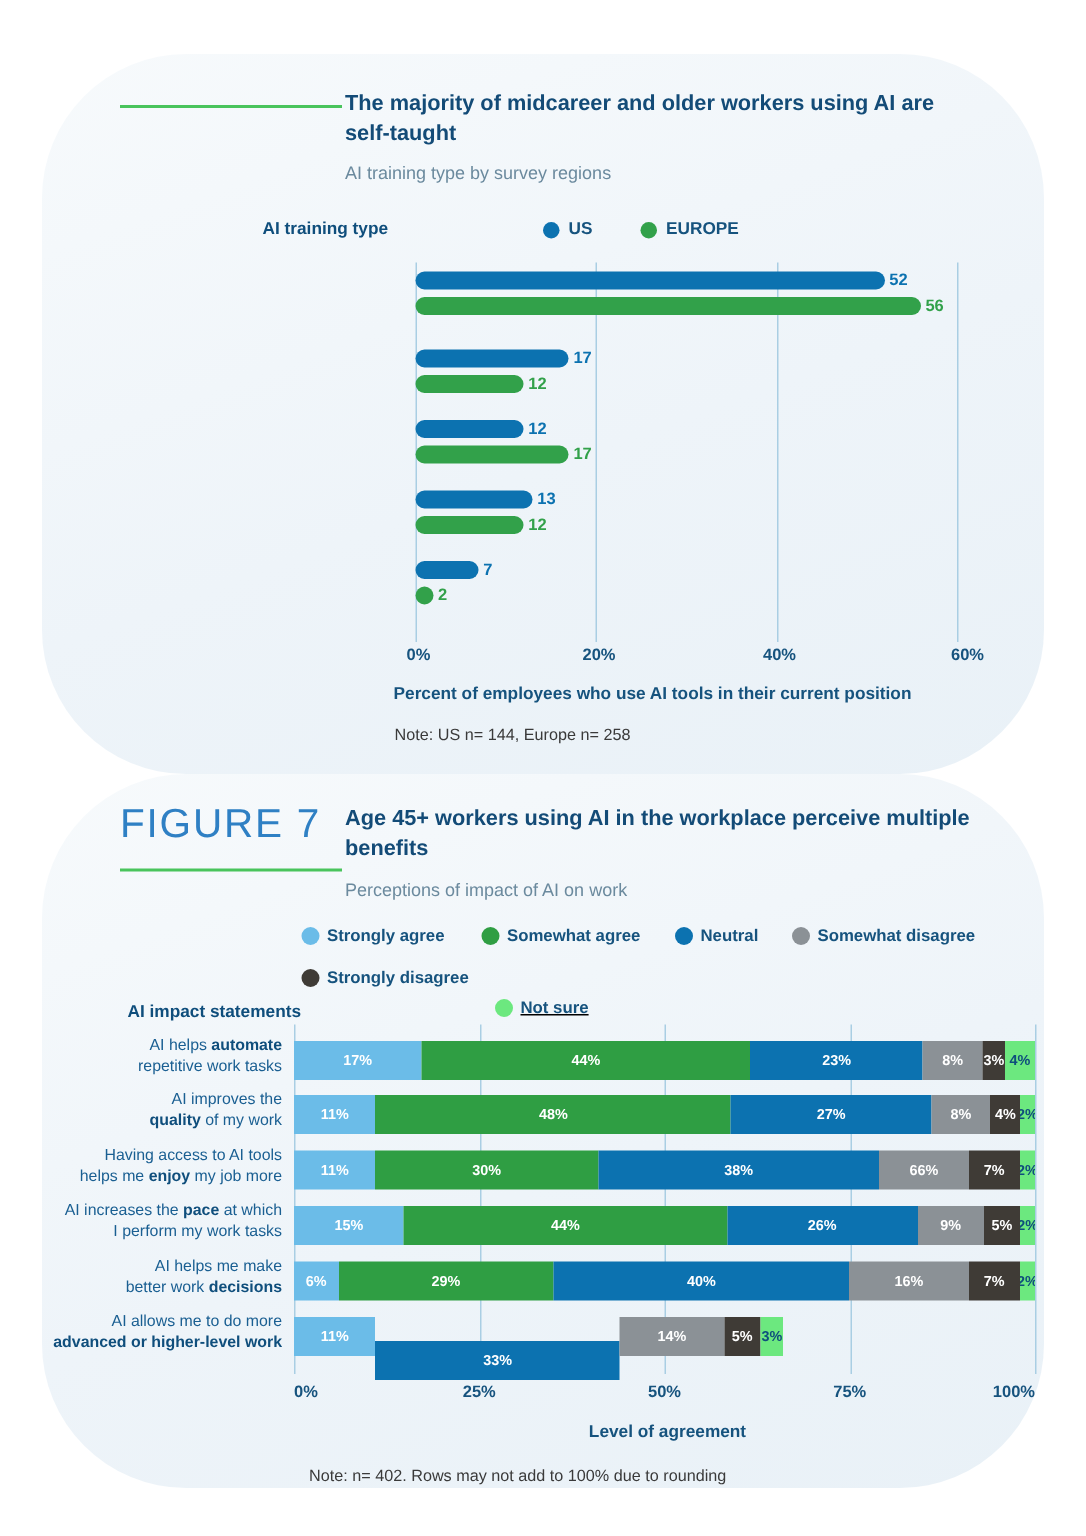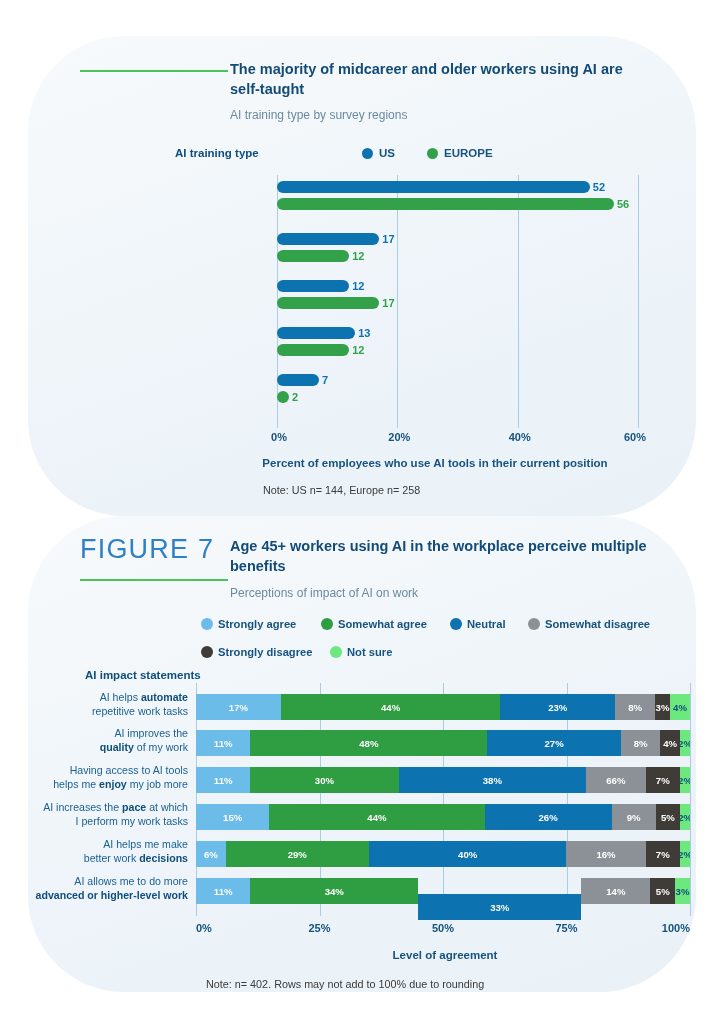--- a/index.html
+++ b/index.html
@@ -129,21 +129,21 @@
     <div class="bar6-val" style="left: 358.217px; top: 327px; color: rgb(12, 114, 176);">13</div>
     <div class="bar6" style="left: 277px; top: 344px; width: 72.2px; background: rgb(50, 161, 74);"></div>
     <div class="bar6-val" style="left: 352.2px; top: 344px; color: rgb(50, 161, 74);">12</div>
     <div class="bar6" style="left: 277px; top: 374px; width: 42.1167px; background: rgb(12, 114, 176);"></div>
     <div class="bar6-val" style="left: 322.117px; top: 374px; color: rgb(12, 114, 176);">7</div>
     <div class="bar6" style="left: 277px; top: 391px; width: 12.0333px; background: rgb(50, 161, 74);"></div>
     <div class="bar6-val" style="left: 292.033px; top: 391px; color: rgb(50, 161, 74);">2</div>
     <div class="axis-tick" style="left: 263px; top: 431px; width: 32px; text-align: center;">0%</div>
     <div class="axis-tick" style="left: 383.333px; top: 431px; width: 32px; text-align: center;">20%</div>
     <div class="axis-tick" style="left: 503.667px; top: 431px; width: 32px; text-align: center;">40%</div>
-    <div class="axis-tick" style="left: 624px; top: 431px; width: 32px; text-align: left;">60%</div>
+    <div class="axis-tick" style="left: 624px; top: 431px; width: 32px; text-align: right;">60%</div>
   </div>
 
 <div class="axis-title" style="left:200px;top:457px;width:470px;">Percent of employees who use AI tools in their current position</div>
 <div class="note" style="left:263px;top:484px;">Note: US n= 144, Europe n= 258</div>
 
 <div class="panel" id="panel-fig7"></div>
 
 <div class="fig-head" style="left:80px;top:534px;">
   <div class="fig-num">FIGURE 7</div>
   <div class="fig-rule"></div>
@@ -165,21 +165,21 @@
       <span class="lbl">Neutral</span>
     </div>
     <div class="legend7" style="left: 528px; top: 618px;">
       <span class="dot" style="background:#8b9196"></span>
       <span class="lbl">Somewhat disagree</span>
     </div>
     <div class="legend7" style="left: 201px; top: 646px;">
       <span class="dot" style="background:#3f3b36"></span>
       <span class="lbl">Strongly disagree</span>
     </div>
-    <div class="legend7" style="left: 330px; top: 646px;">
+    <div class="legend7" style="left: 330px; top: 666px; text-decoration: underline;">
       <span class="dot" style="background:#6ce87f"></span>
       <span class="lbl">Not sure</span>
     </div>
   </div>
 
 <div class="col-head" style="left:85px;top:669px;">AI impact statements</div>
 
 <div id="fig7-plot">
     <div class="gridline" style="left: 196px; top: 683px; height: 233px;"></div>
     <div class="gridline" style="left: 319.5px; top: 683px; height: 233px;"></div>
@@ -245,21 +245,20 @@
       <div class="seg" style="width: 16%; background: rgb(139, 145, 150);">16%</div>
       <div class="seg" style="width: 7%; background: rgb(63, 59, 54);">7%</div>
       <div class="seg dark-text" style="width: 2%; background: rgb(108, 232, 127);">2%</div>
     </div>
     <div class="cat-label" style="right: 536px; width: 185px; top: 875px;">
       <div>AI allows me to do more</div>
       <div><b>advanced or higher-level work</b></div>
     </div>
     <div class="stack-row" style="left: 196px; top: 878px; width: 494px;">
       <div class="seg" style="width: 11%; background: rgb(107, 188, 232);">11%</div>
-      <div class="seg" style="width: 34%; background: rgb(47, 158, 67);">34%</div>
       <div class="seg" style="width: 33%; background: rgb(12, 114, 176); margin-top: 16px;">33%</div>
       <div class="seg" style="width: 14%; background: rgb(139, 145, 150);">14%</div>
       <div class="seg" style="width: 5%; background: rgb(63, 59, 54);">5%</div>
       <div class="seg dark-text" style="width: 3%; background: rgb(108, 232, 127);">3%</div>
     </div>
     <div class="axis-tick" style="left: 196px; top: 922px; width: 36px; text-align: left;">0%</div>
     <div class="axis-tick" style="left: 301.5px; top: 922px; width: 36px; text-align: center;">25%</div>
     <div class="axis-tick" style="left: 425px; top: 922px; width: 36px; text-align: center;">50%</div>
     <div class="axis-tick" style="left: 548.5px; top: 922px; width: 36px; text-align: center;">75%</div>
     <div class="axis-tick" style="left: 654px; top: 922px; width: 36px; text-align: right;">100%</div>

